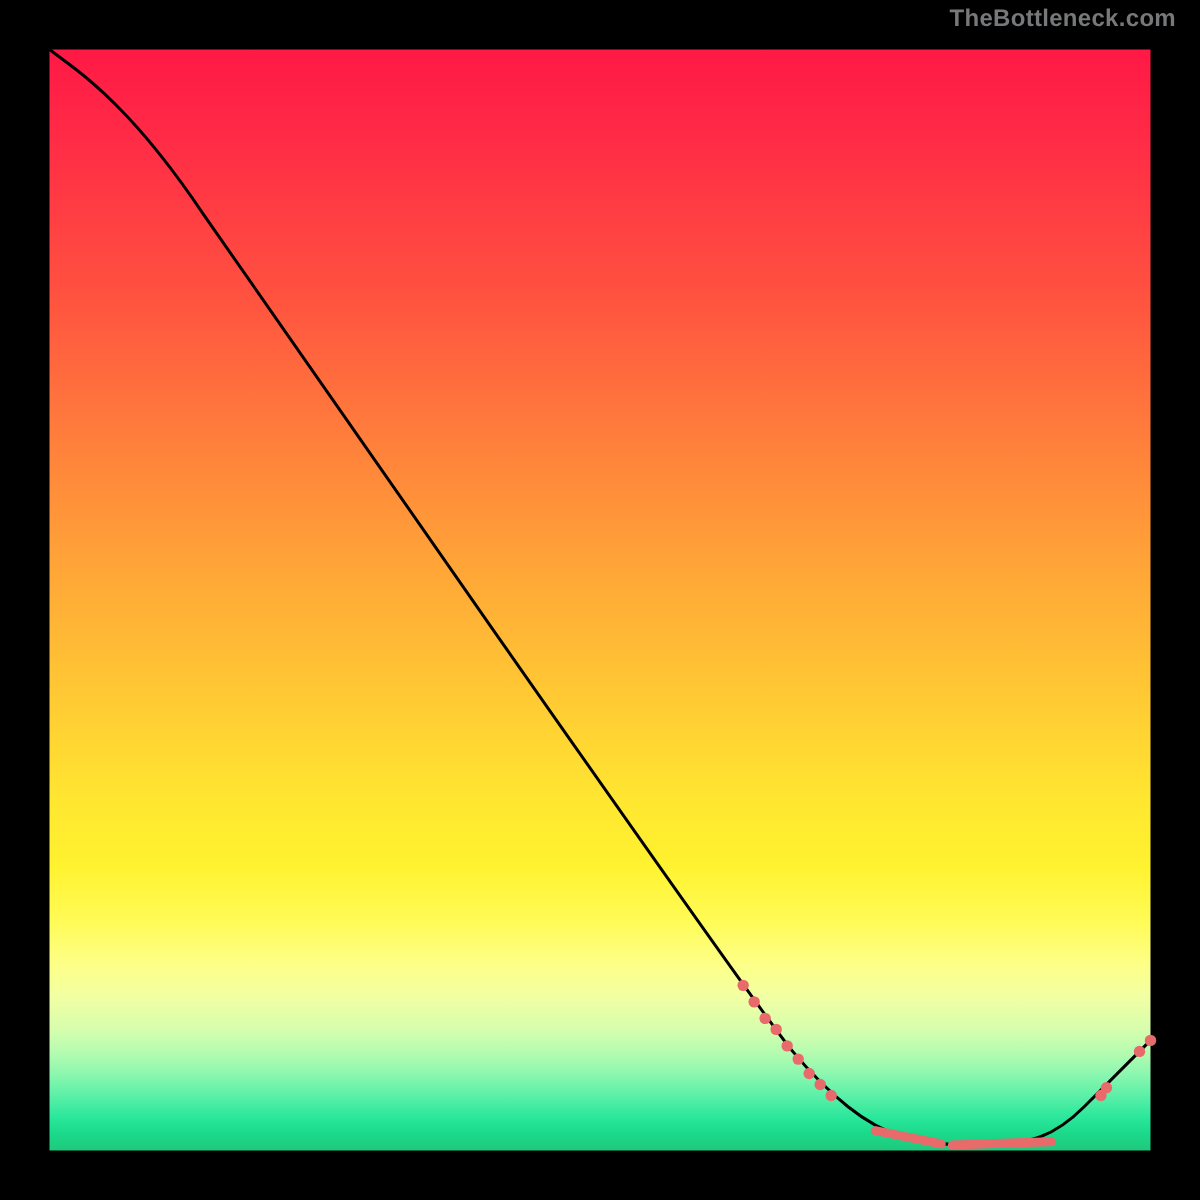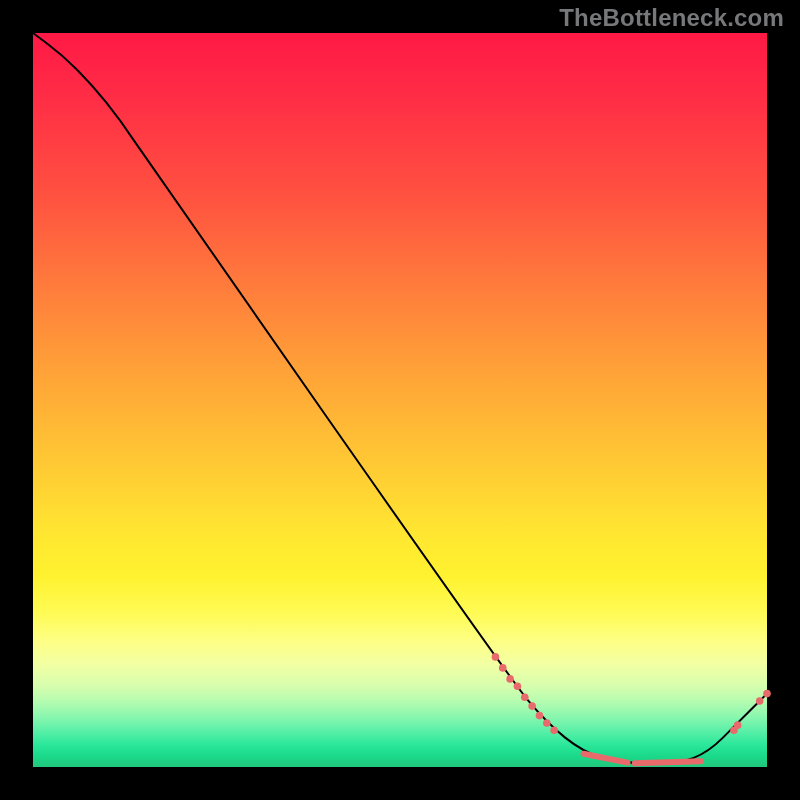--- a/index.html
+++ b/index.html
@@ -8,21 +8,21 @@
     position: relative;
     width: 800px;
     height: 800px;
     background: #000;
   }
   .watermark {
     position: absolute;
     top: 4px;
     right: 16px;
     font-family: Arial, Helvetica, sans-serif;
-    font-size: 24px;
+    font-size: 16px;
     font-weight: 600;
     color: #77787a;
     letter-spacing: 0.2px;
   }
   .plot-area {
     position: absolute;
     left: 33px;
     top: 33px;
     width: 734px;
     height: 734px;

